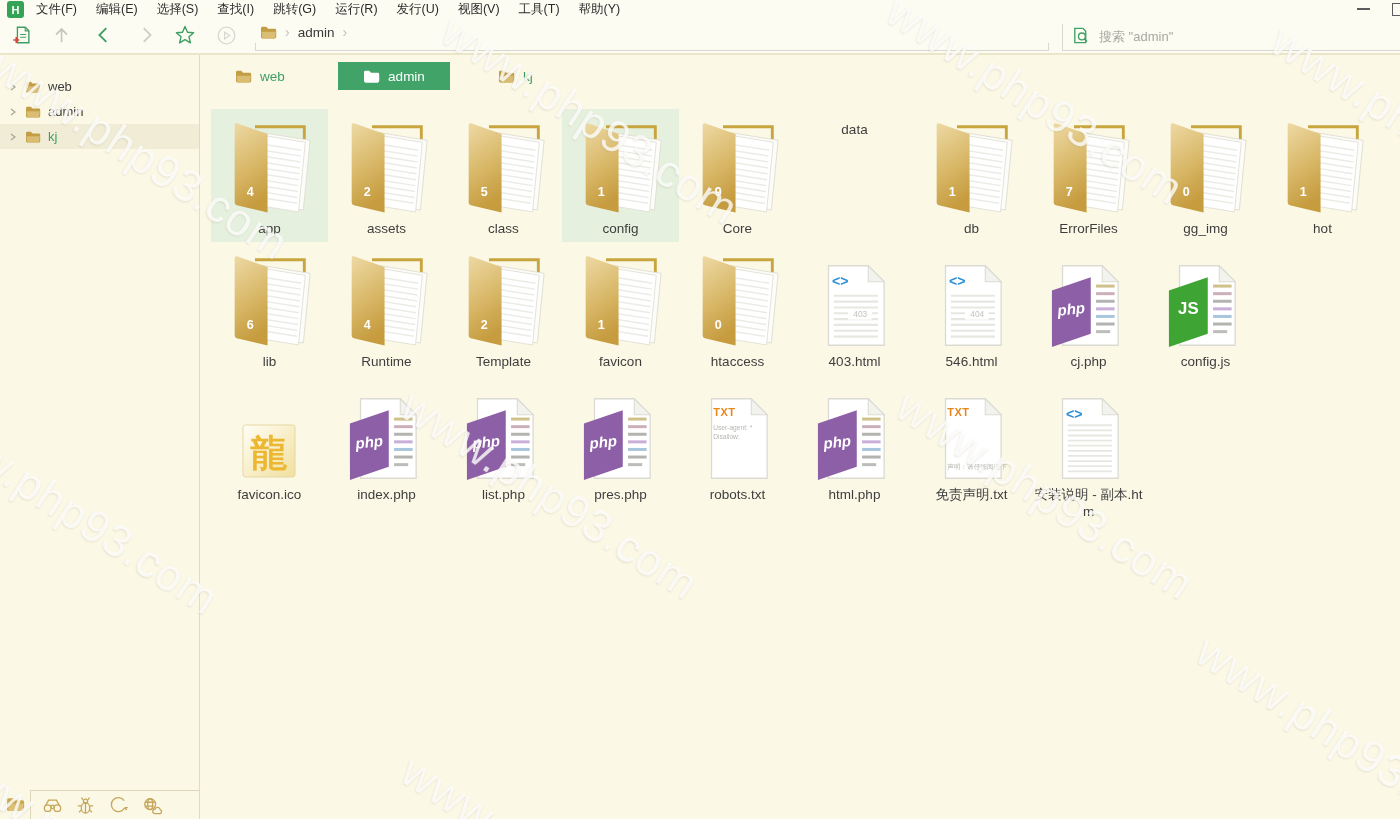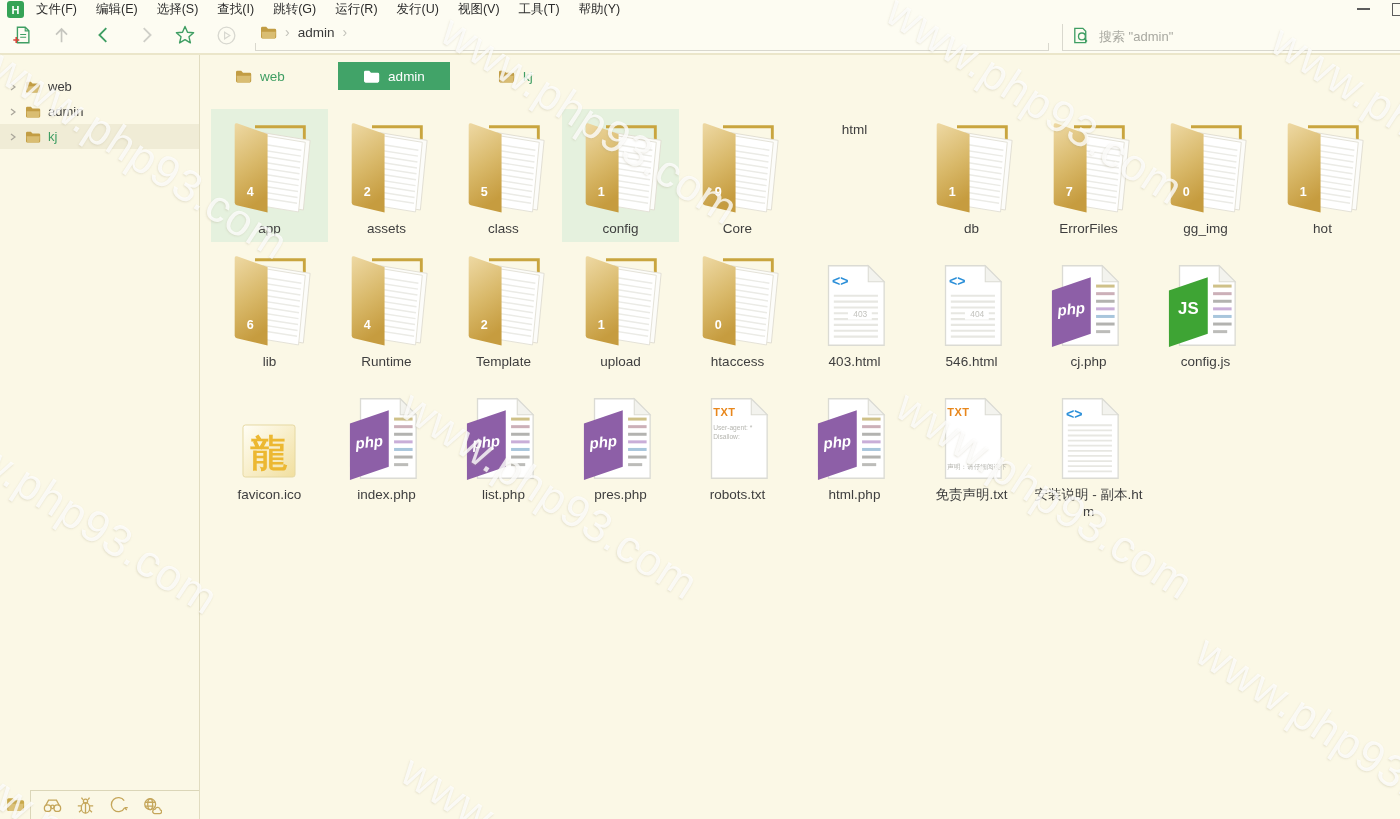--- a/index.html
+++ b/index.html
@@ -373,21 +373,21 @@
                   <line x1="29.5" y1="68.69999999999999" x2="75.5" y2="75.89999999999999" stroke="#ebebe6" stroke-width="1.5"></line>
                   <line x1="29" y1="74.8" x2="75" y2="82" stroke="#ebebe6" stroke-width="1.5"></line>
                   <line x1="28.5" y1="80.9" x2="74.5" y2="88.10000000000001" stroke="#ebebe6" stroke-width="1.5"></line>
     <path d="M10 7 Q10 4.6 12.4 5.4 L44 16.5 L44 97.5 L12.2 90 Q10 89.4 10 87.2 Z" fill="url(#fg)"></path>
     <text x="26" y="81" text-anchor="middle" font-size="13" font-weight="bold" fill="#ffffff">9</text>
   </svg>
               </div>
        <div class="label">Core</div>
      </div>
             <div class="cell">
-       <div class="label">html</div>
+       <div class="label">data</div>
      </div>
             <div class="cell">
        <div class="icon-box">
                 <svg viewBox="0 0 92 99" width="89" height="96">
     <path d="M31 9 H82 V44" fill="none" stroke="#c9a53f" stroke-width="3"></path>
     <polygon points="39,15 88,23 81,95 32,87" fill="#fcfcf9" stroke="#e1ded2"></polygon>
     <polygon points="34,17 83,25 76,97 27,89" fill="#ffffff" stroke="#e3e1d7"></polygon>
     <line x1="33" y1="26" x2="79" y2="33.2" stroke="#ebebe6" stroke-width="1.5"></line>
                   <line x1="32.5" y1="32.1" x2="78.5" y2="39.300000000000004" stroke="#ebebe6" stroke-width="1.5"></line>
                   <line x1="32" y1="38.2" x2="78" y2="45.400000000000006" stroke="#ebebe6" stroke-width="1.5"></line>
@@ -551,21 +551,21 @@
                   <line x1="31" y1="50.4" x2="77" y2="57.6" stroke="#ebebe6" stroke-width="1.5"></line>
                   <line x1="30.5" y1="56.5" x2="76.5" y2="63.7" stroke="#ebebe6" stroke-width="1.5"></line>
                   <line x1="30" y1="62.599999999999994" x2="76" y2="69.8" stroke="#ebebe6" stroke-width="1.5"></line>
                   <line x1="29.5" y1="68.69999999999999" x2="75.5" y2="75.89999999999999" stroke="#ebebe6" stroke-width="1.5"></line>
                   <line x1="29" y1="74.8" x2="75" y2="82" stroke="#ebebe6" stroke-width="1.5"></line>
                   <line x1="28.5" y1="80.9" x2="74.5" y2="88.10000000000001" stroke="#ebebe6" stroke-width="1.5"></line>
     <path d="M10 7 Q10 4.6 12.4 5.4 L44 16.5 L44 97.5 L12.2 90 Q10 89.4 10 87.2 Z" fill="url(#fg)"></path>
     <text x="26" y="81" text-anchor="middle" font-size="13" font-weight="bold" fill="#ffffff">1</text>
   </svg>
               </div>
-       <div class="label">upload</div>
+       <div class="label">favicon</div>
      </div>
             <div class="cell">
        <div class="icon-box">
                 <svg viewBox="0 0 92 99" width="89" height="96">
     <path d="M31 9 H82 V44" fill="none" stroke="#c9a53f" stroke-width="3"></path>
     <polygon points="39,15 88,23 81,95 32,87" fill="#fcfcf9" stroke="#e1ded2"></polygon>
     <polygon points="34,17 83,25 76,97 27,89" fill="#ffffff" stroke="#e3e1d7"></polygon>
     <line x1="33" y1="26" x2="79" y2="33.2" stroke="#ebebe6" stroke-width="1.5"></line>
                   <line x1="32.5" y1="32.1" x2="78.5" y2="39.300000000000004" stroke="#ebebe6" stroke-width="1.5"></line>
                   <line x1="32" y1="38.2" x2="78" y2="45.400000000000006" stroke="#ebebe6" stroke-width="1.5"></line>

